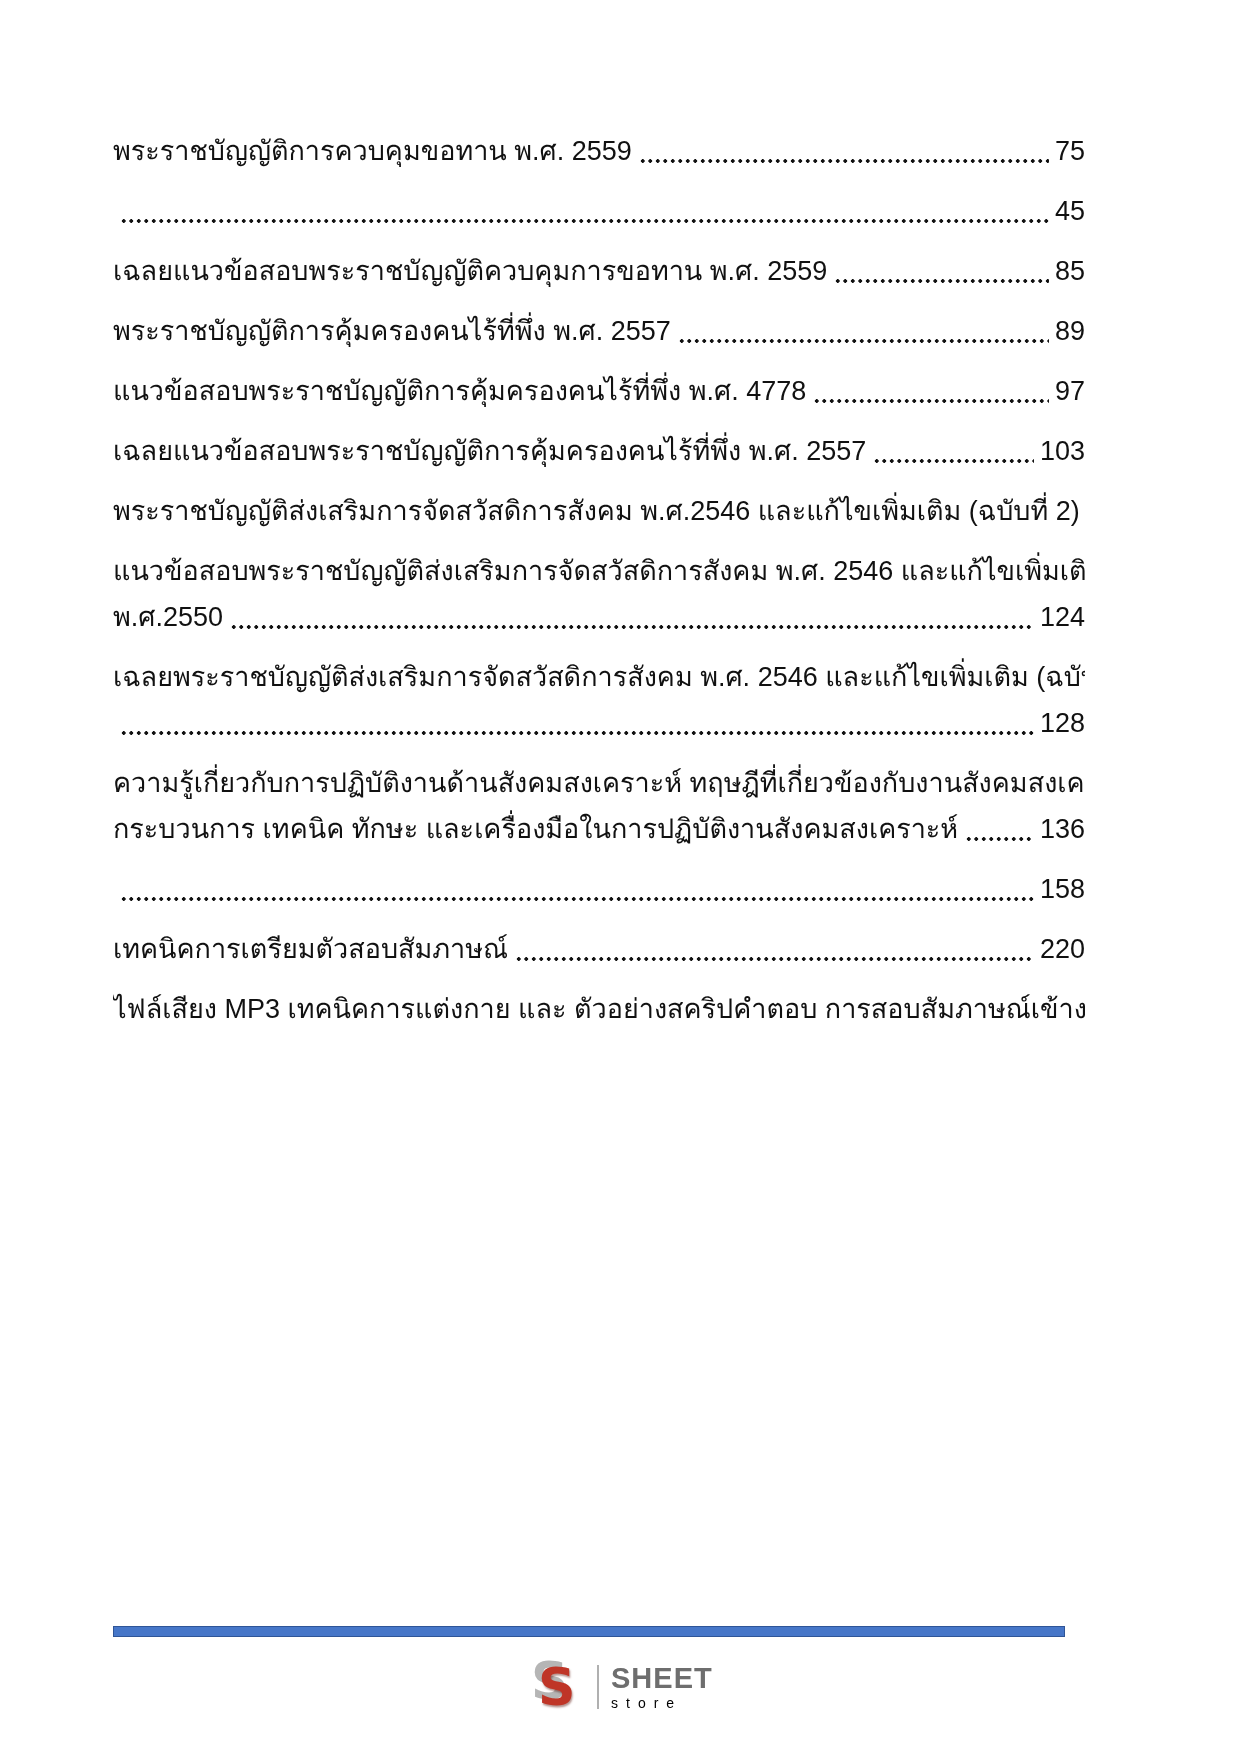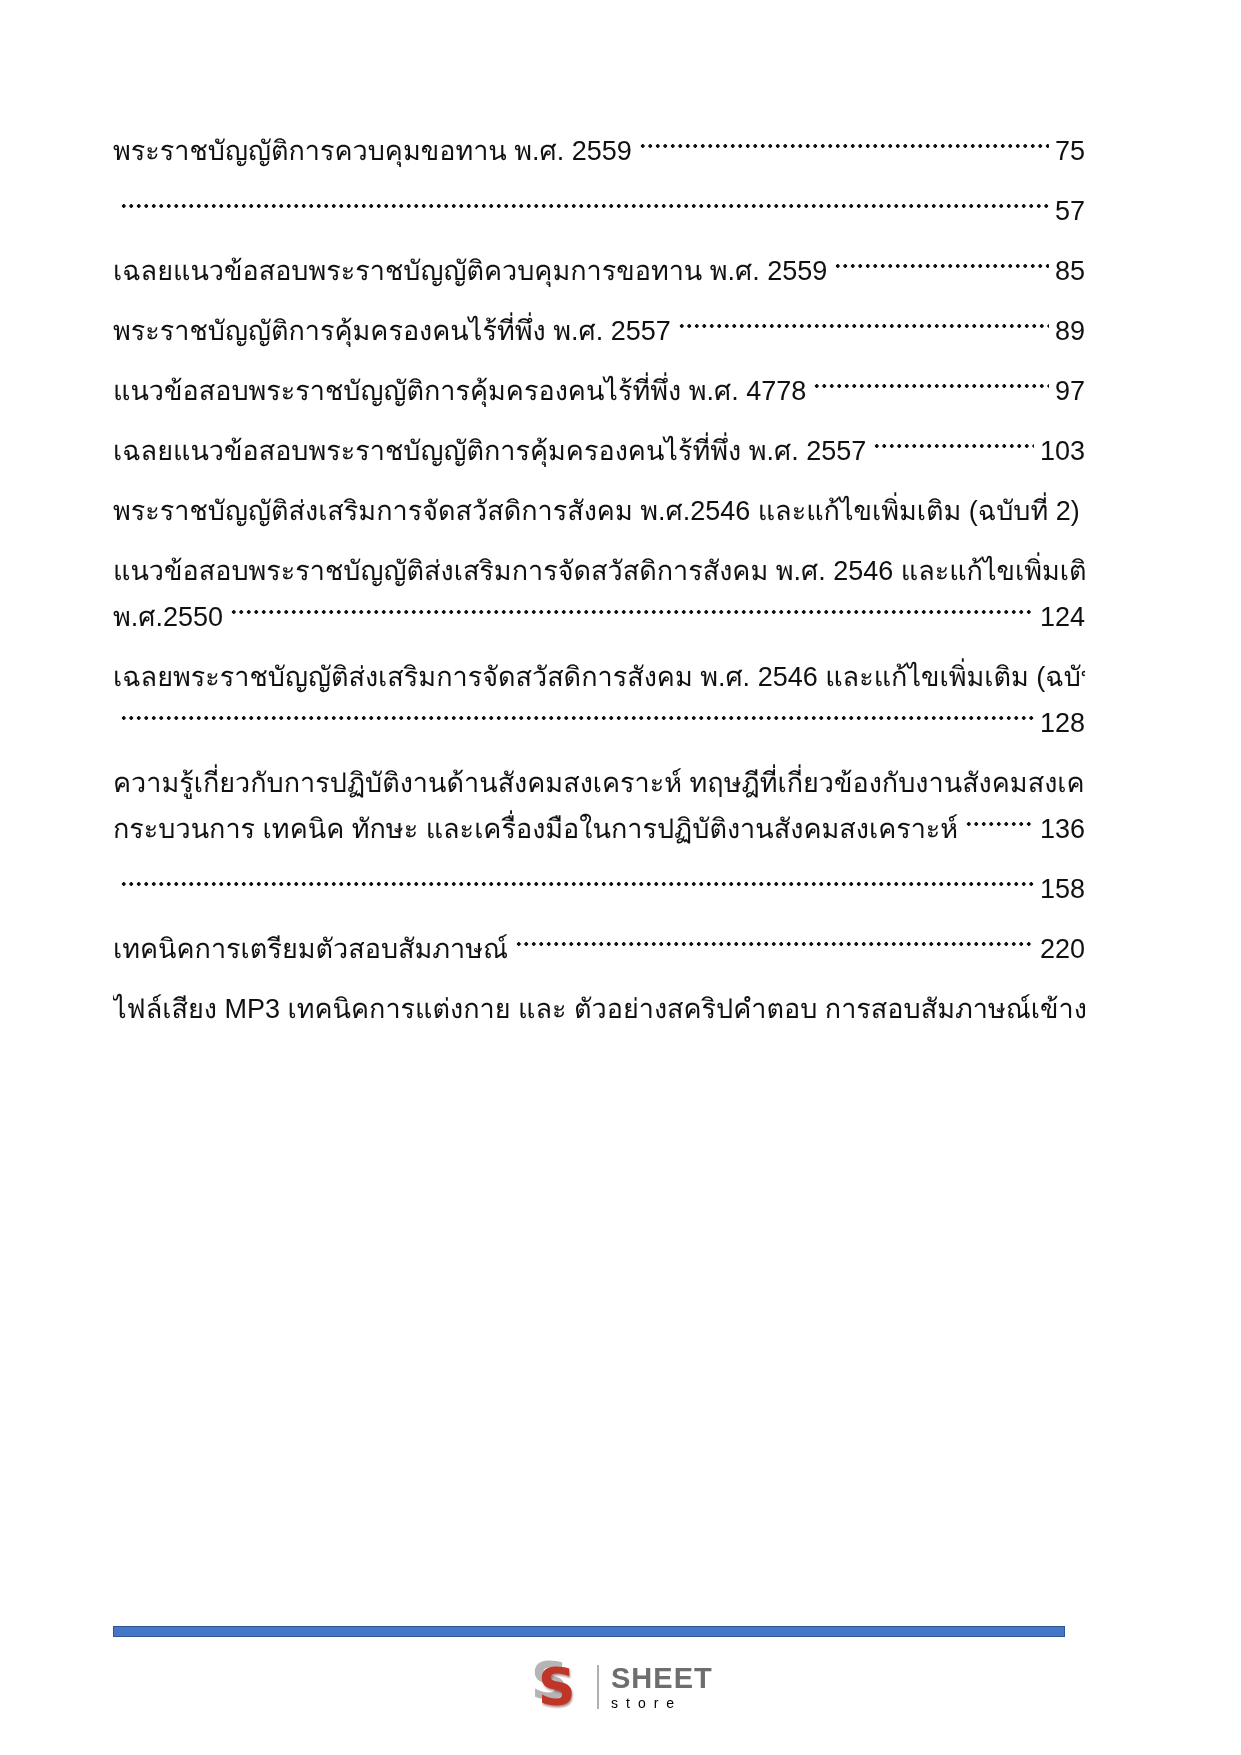--- a/index.html
+++ b/index.html
@@ -24,21 +24,21 @@
     font-size:27px;
     line-height:46px;
     overflow:hidden;
   }
   .toc-line {
     white-space:nowrap;
     overflow:hidden;
   }
   .toc-lastline {
     display:flex;
-    align-items:center;
+    align-items:flex-end;
   }
   .toc-line-text {
     flex:0 0 auto;
     white-space:nowrap;
   }
   .toc-leader {
     flex:1 1 auto;
     min-width:0;
     height:6px;
     margin:0 2px 10px 7px;
@@ -118,21 +118,21 @@
     <div class="toc-lastline">
       <span class="toc-line-text">พระราชบัญญัติการควบคุมขอทาน พ.ศ. 2559</span>
       <span class="toc-leader"></span>
       <span class="toc-pageno">75</span>
     </div>
   </div>
 
   <div class="toc-entry">
     <div class="toc-lastline">
       <span class="toc-leader"></span>
-      <span class="toc-pageno">57</span>
+      <span class="toc-pageno">45</span>
     </div>
   </div>
 
   <div class="toc-entry">
     <div class="toc-lastline">
       <span class="toc-line-text">เฉลยแนวข้อสอบพระราชบัญญัติควบคุมการขอทาน พ.ศ. 2559</span>
       <span class="toc-leader"></span>
       <span class="toc-pageno">85</span>
     </div>
   </div>

